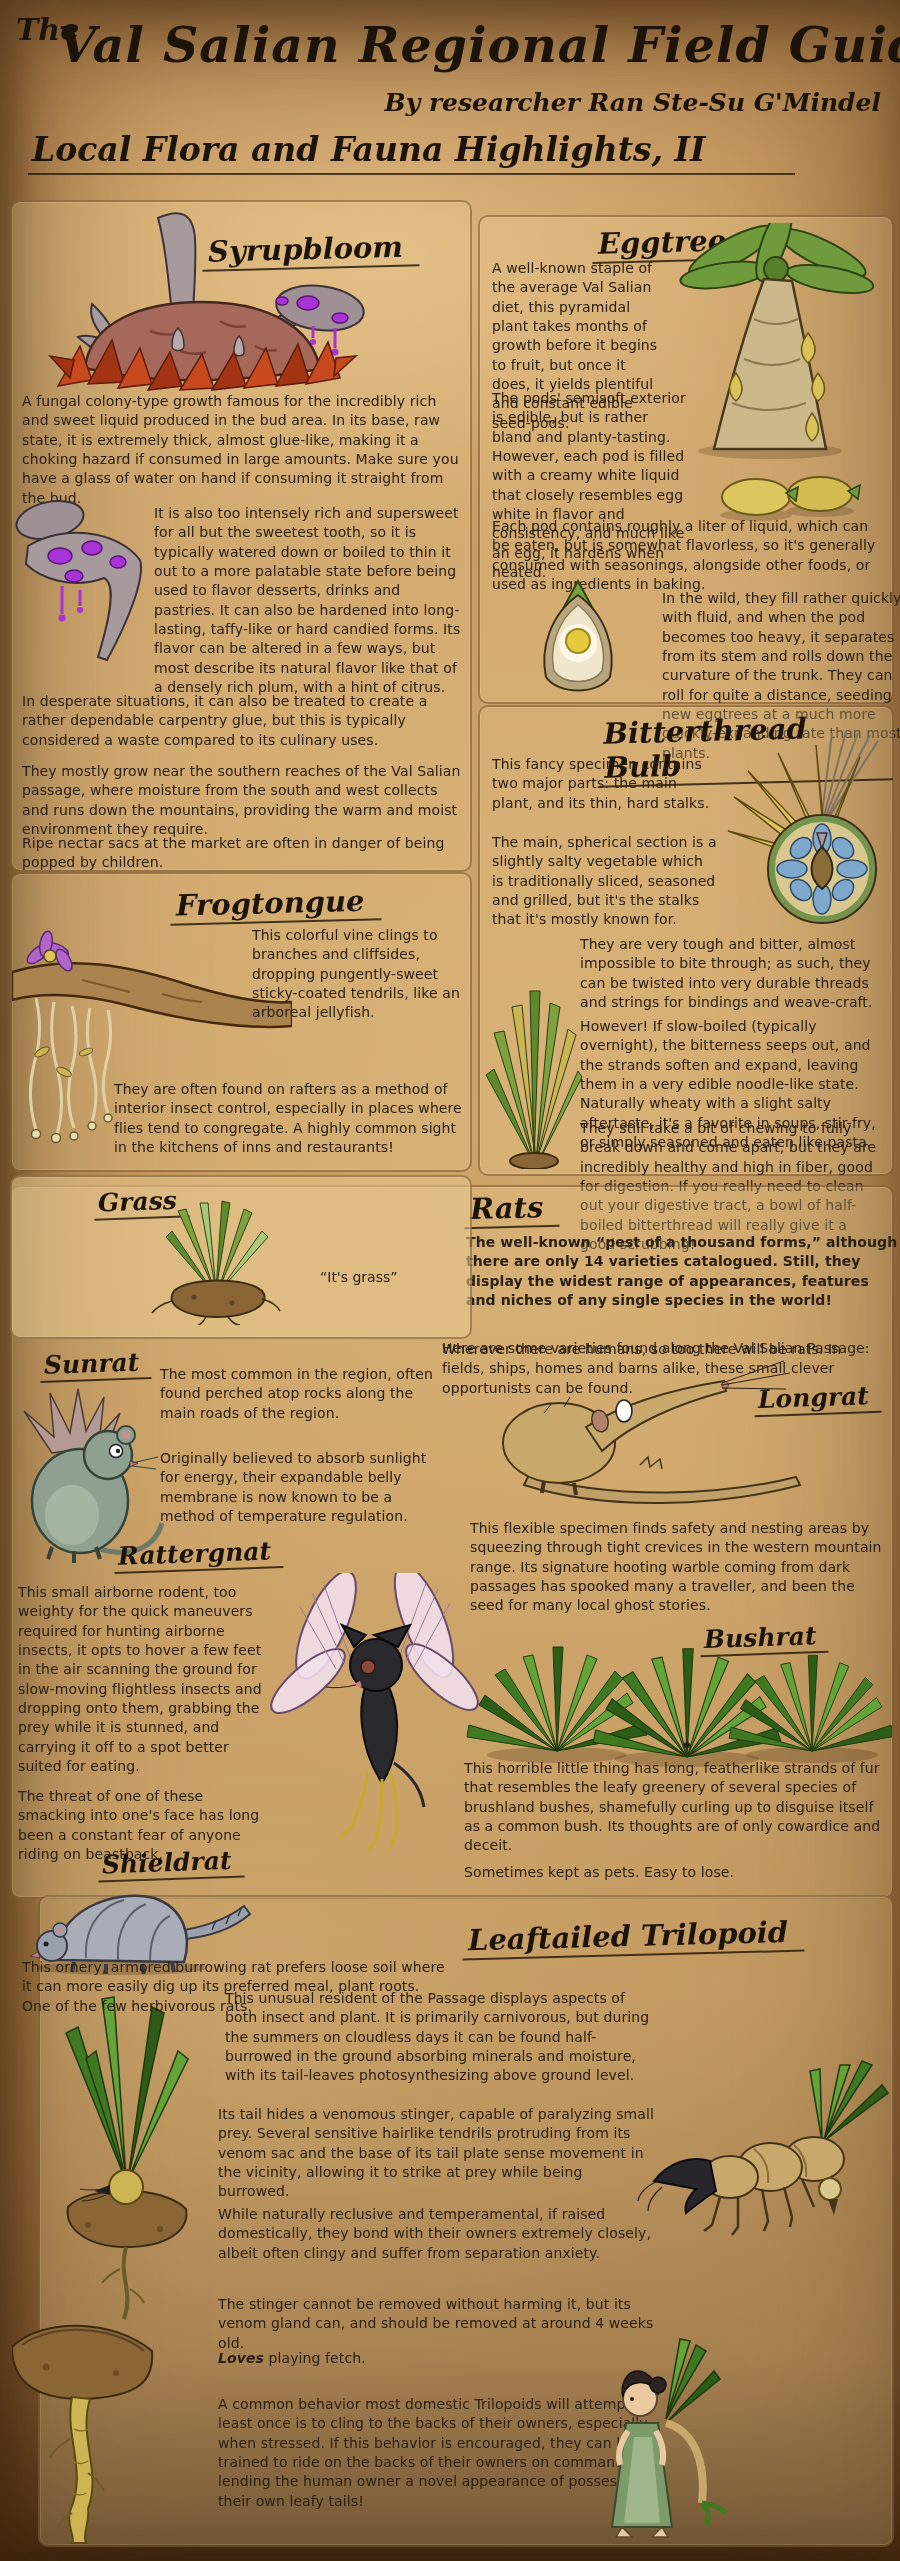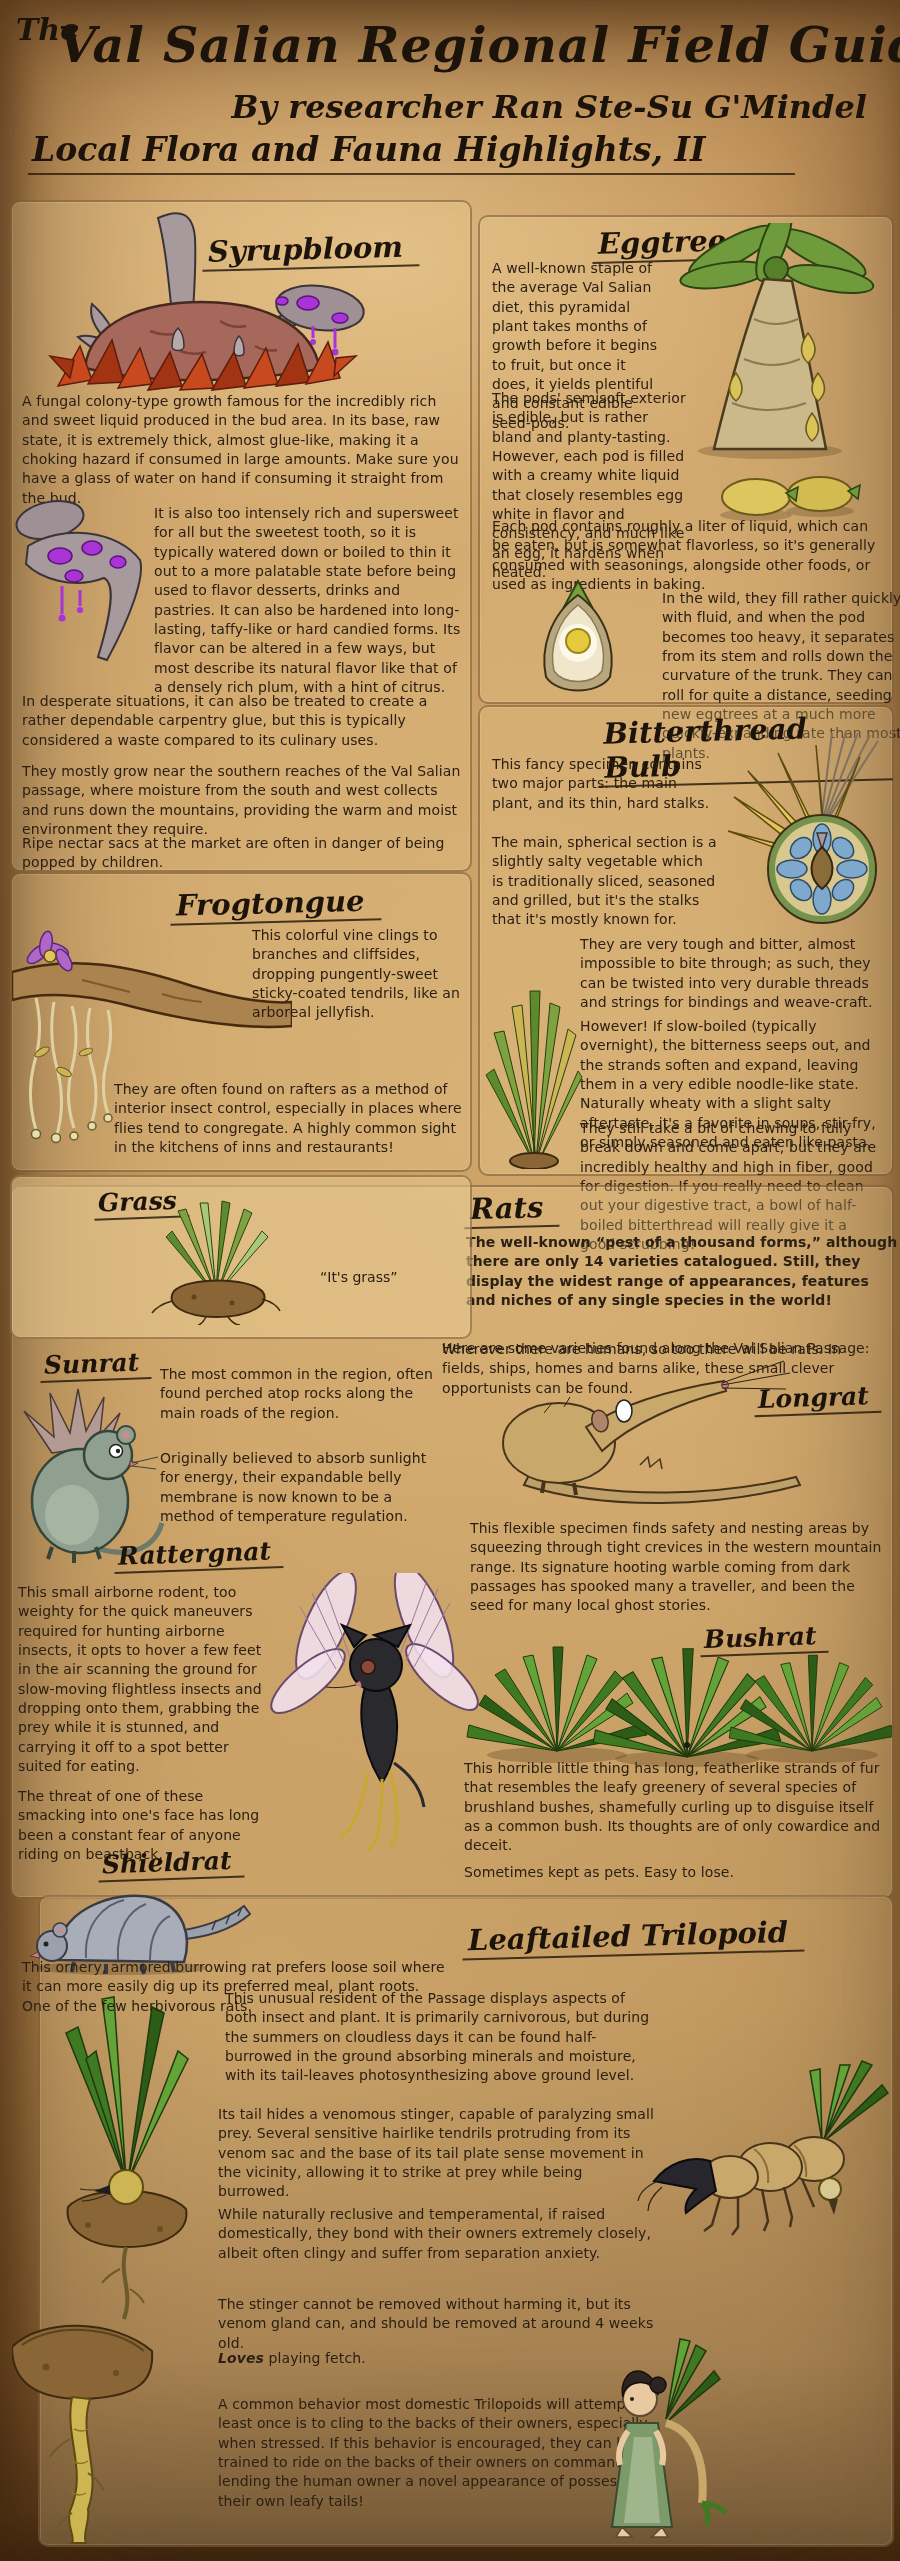--- a/index.html
+++ b/index.html
@@ -19,21 +19,21 @@
     position:absolute;border:2px solid rgba(88,58,26,.45);border-radius:10px;
     background:rgba(245,216,158,.26);
     box-shadow:inset 0 0 0 1px rgba(255,234,188,.14);
   }
   .p{position:absolute;font-size:14px;line-height:1.38;letter-spacing:.1px;}
   .script{font-family:"DejaVu Serif",serif;font-style:italic;font-weight:bold;color:#1c130a;}
   .h2{position:absolute;font-size:29px;border-bottom:2px solid rgba(30,20,8,.8);padding:0 16px 1px 6px;transform:rotate(-1.5deg);}
   .h3{position:absolute;font-size:25px;border-bottom:2px solid rgba(30,20,8,.8);padding:0 12px 1px 4px;transform:rotate(-2deg);}
   .title-prefix{position:absolute;left:16px;top:12px;font-size:30px;}
   .title-main{position:absolute;left:58px;top:16px;font-size:49px;letter-spacing:1px;white-space:nowrap;}
-  .byline{position:absolute;right:42px;top:88px;font-size:32px;}
+  .byline{position:absolute;right:28px;top:88px;font-size:25px;}
   .subtitle{position:absolute;left:28px;top:130px;font-size:33px;border-bottom:2px solid rgba(30,20,8,.75);padding:0 90px 4px 4px;}
   .caption{position:absolute;font-size:14px;}
   .emph{font-weight:bold;font-style:italic;}
   svg{display:block;}
 </style>
 </head>
 <body>
 
 <div id="page">
 

